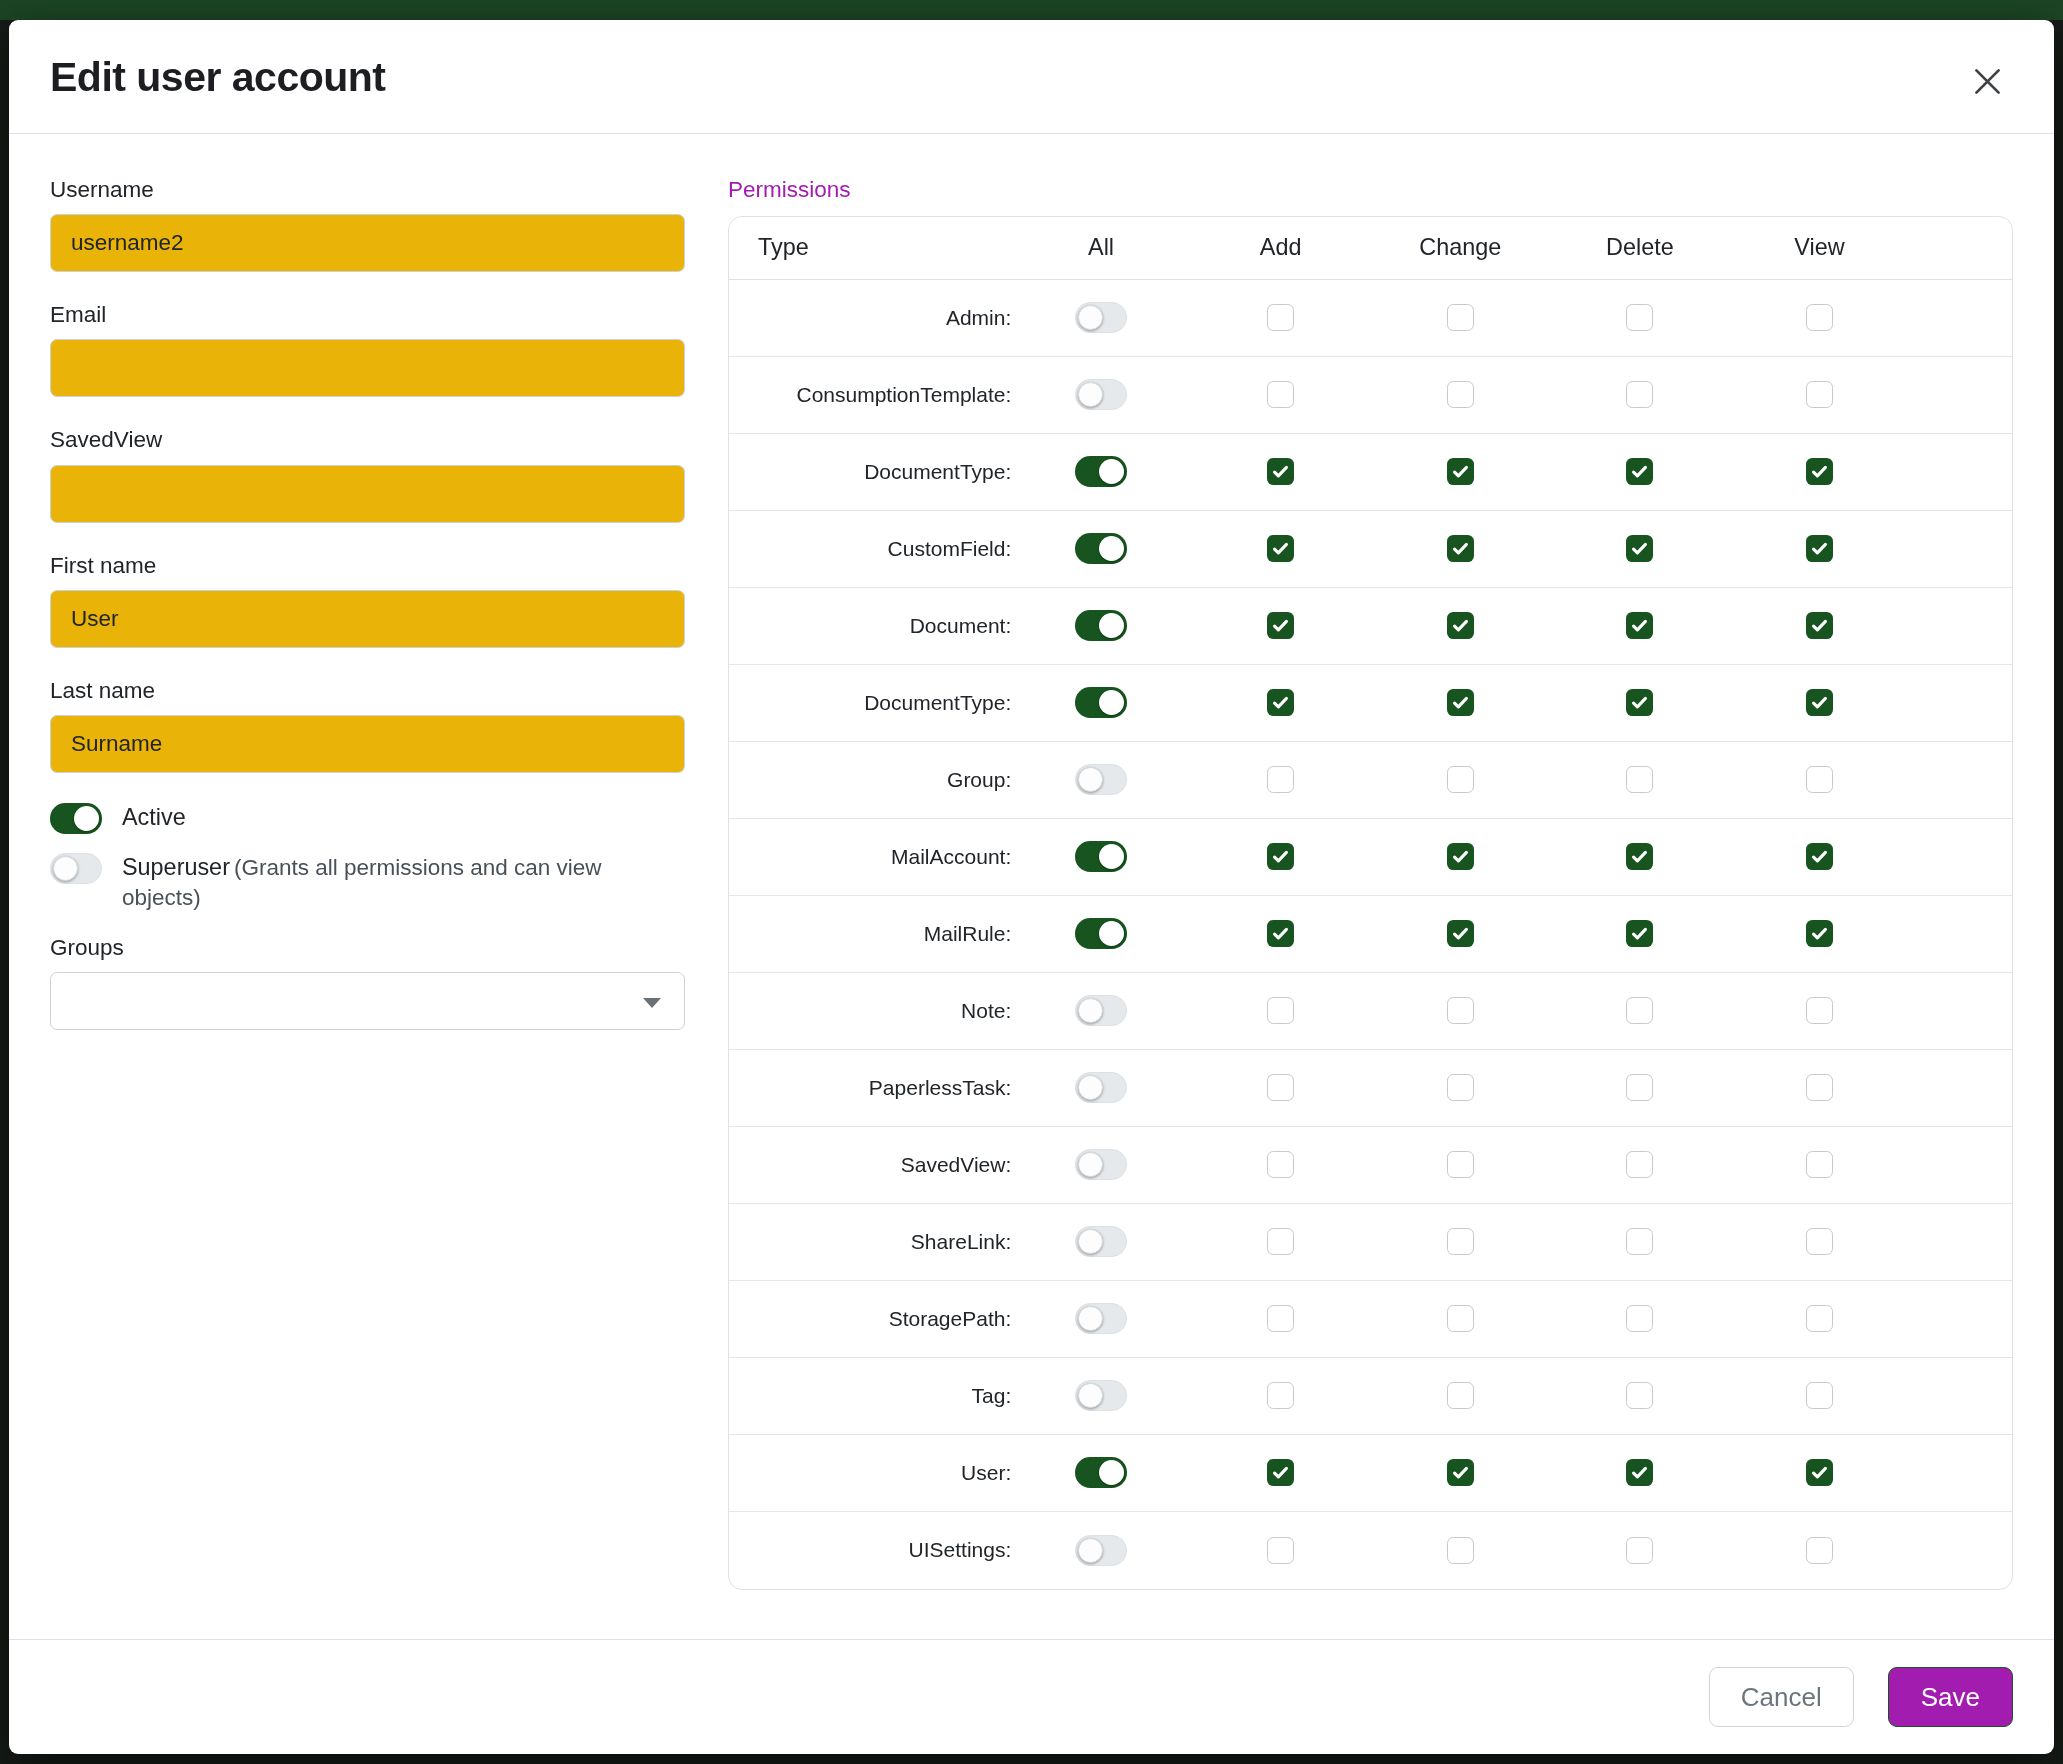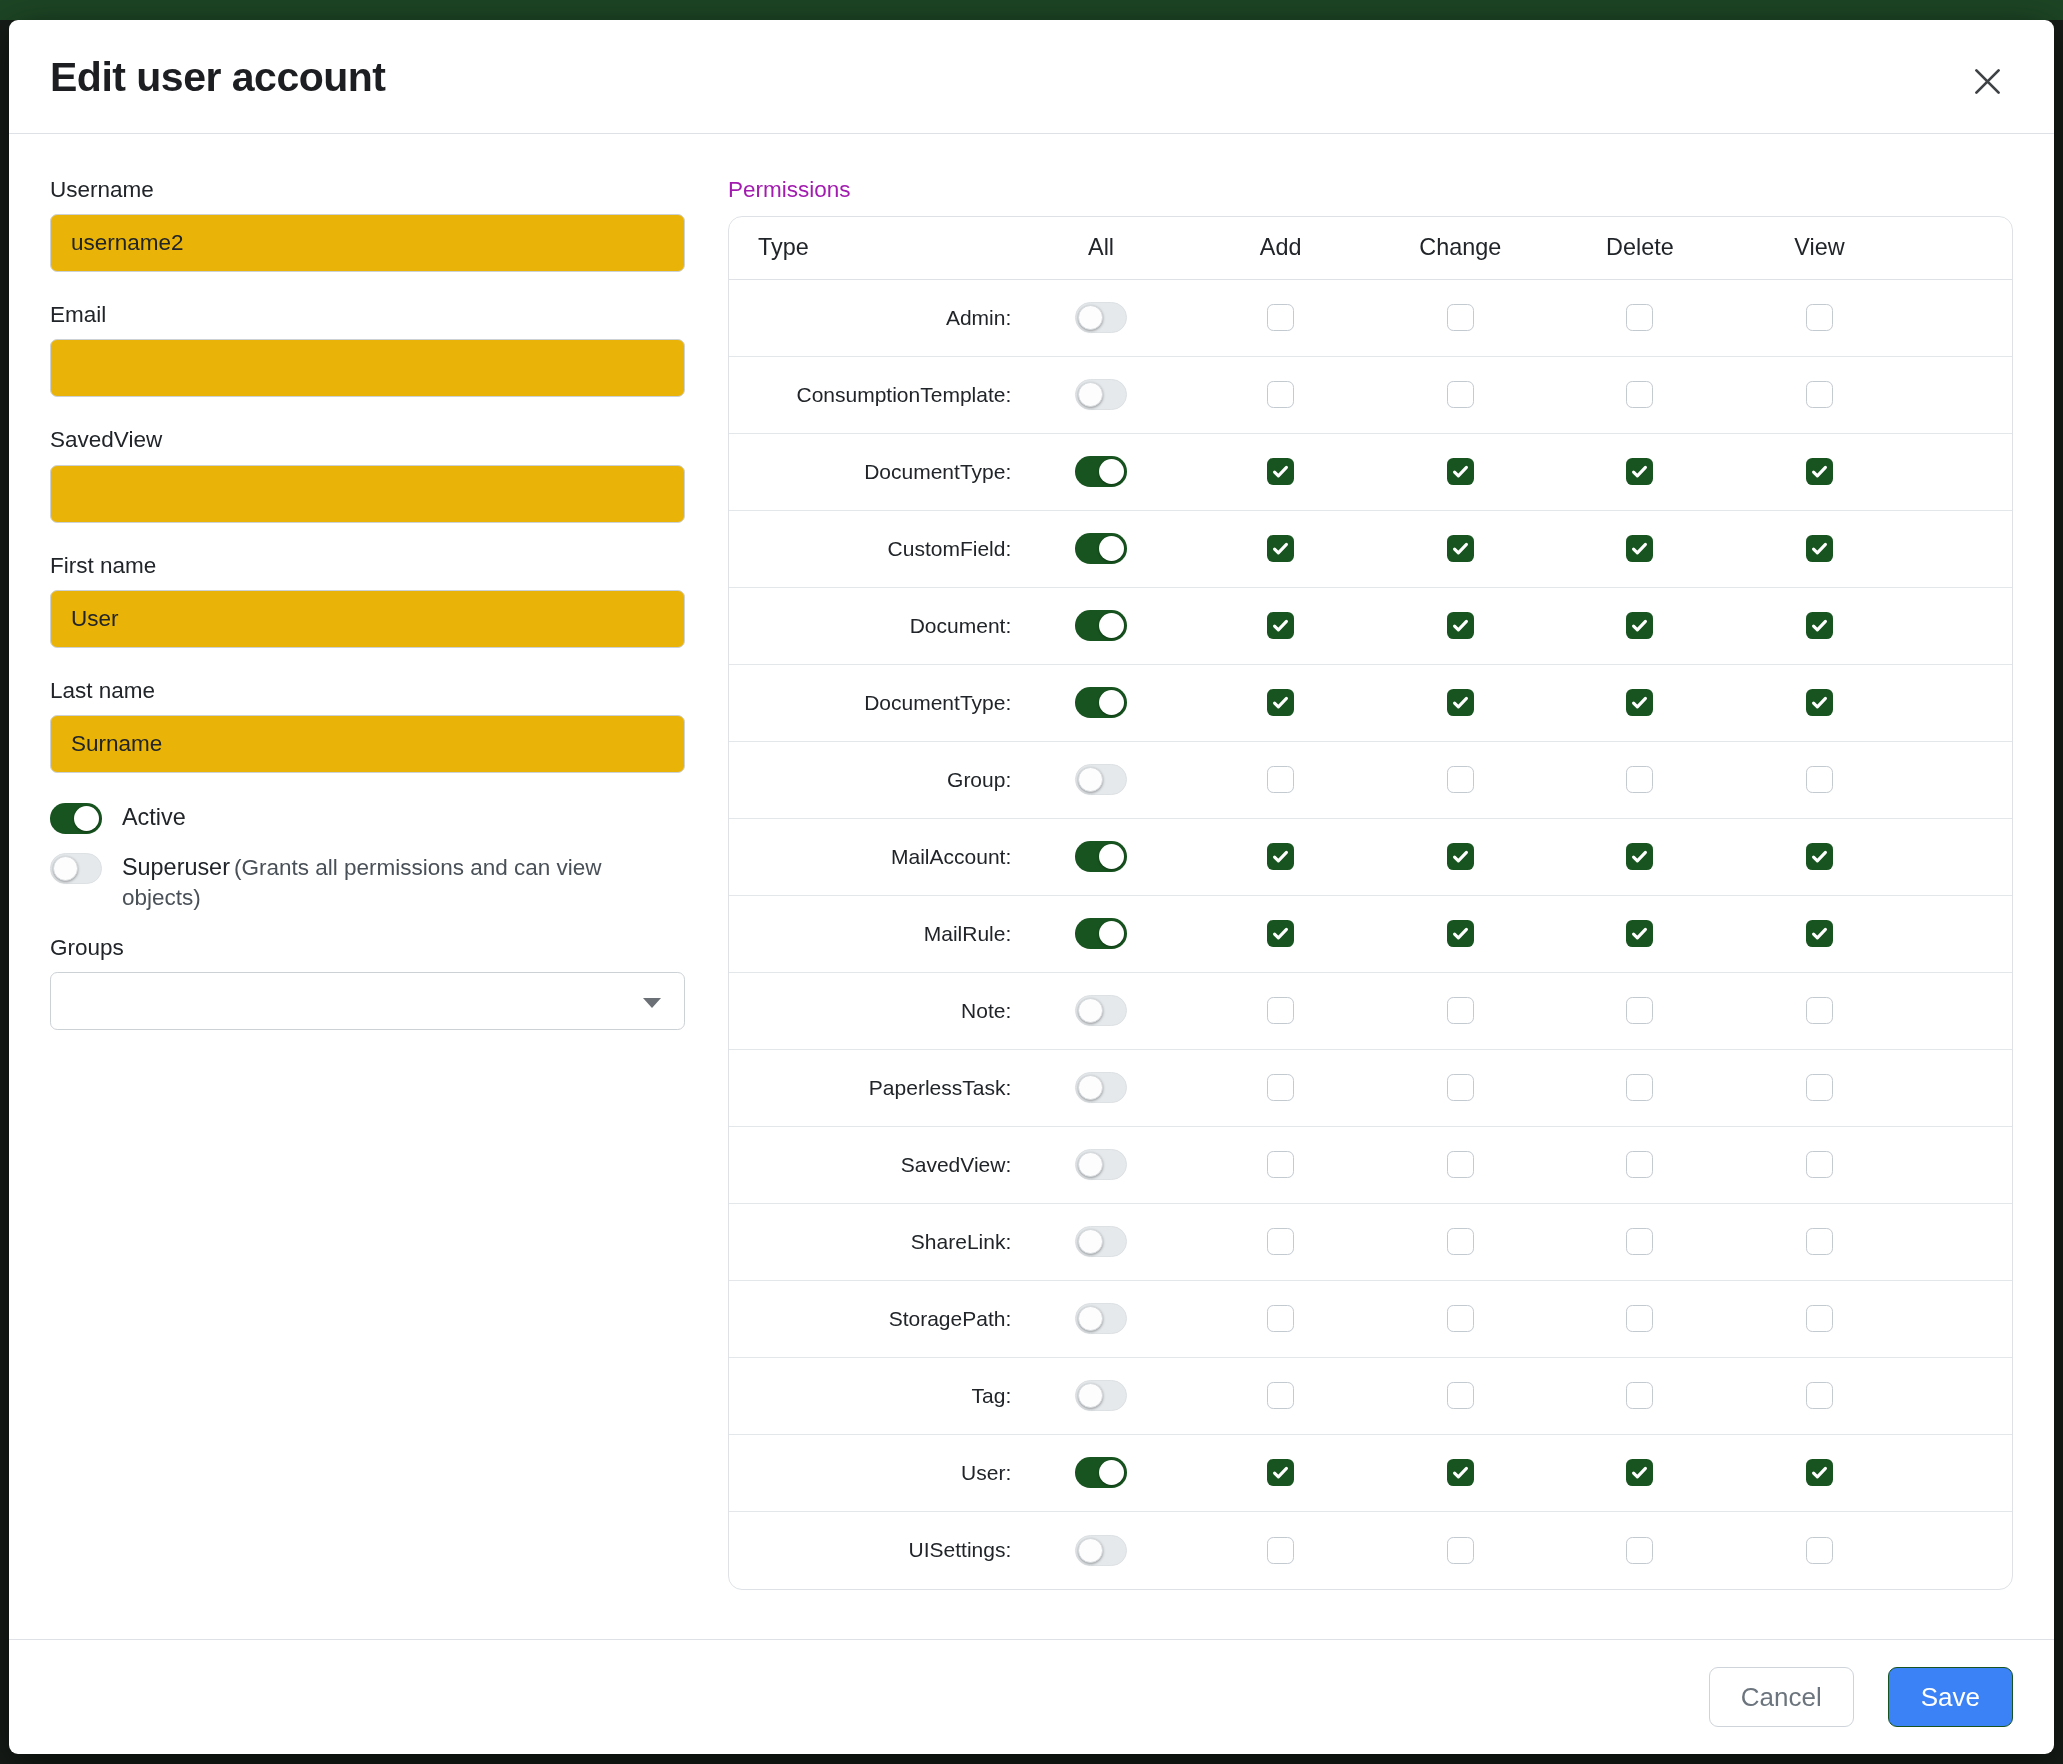--- a/index.html
+++ b/index.html
@@ -86,21 +86,21 @@
   .cb { width:27px; height:27px; border-radius:6.3px; }
   .cb.unchecked { background:#fff; border:1.8px solid #c3cad0; }
   .cb.checked { background:#17541f; display:flex; align-items:center; justify-content:center; }
   
   .modal-footer {
     display:flex; justify-content:flex-end; align-items:center; gap:34px;
     padding:27px 41px; border-top:1.4px solid #dee2e6;
   }
   .btn { font-family:inherit; font-size:26px; border-radius:9px; cursor:pointer; line-height:1; }
   .btn-cancel { color:#6c757d; background:#fff; border:1.4px solid #ced4da; padding:16px 31px; }
-  .btn-save  { color:#fff; background:#3b82f6; border:1.4px solid #17541f; padding:16px 32px; }
+  .btn-save  { color:#fff; background:#a21caf; border:1.4px solid #17541f; padding:16px 32px; }
 </style>
 </head>
 <body>
 
 <div class="modal">
 
   <div class="modal-header">
     <div class="modal-title">Edit user account</div>
     <button class="close-btn">
       <span>

